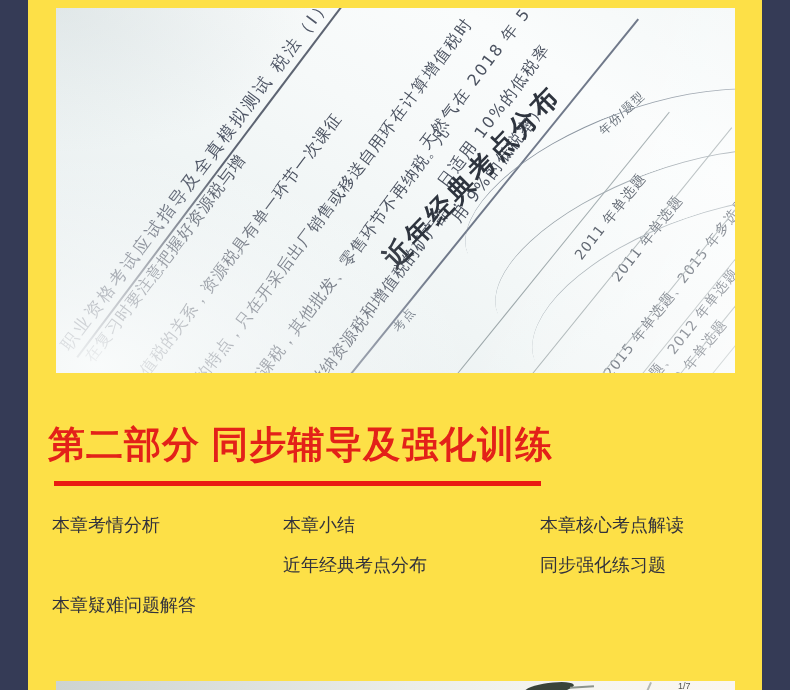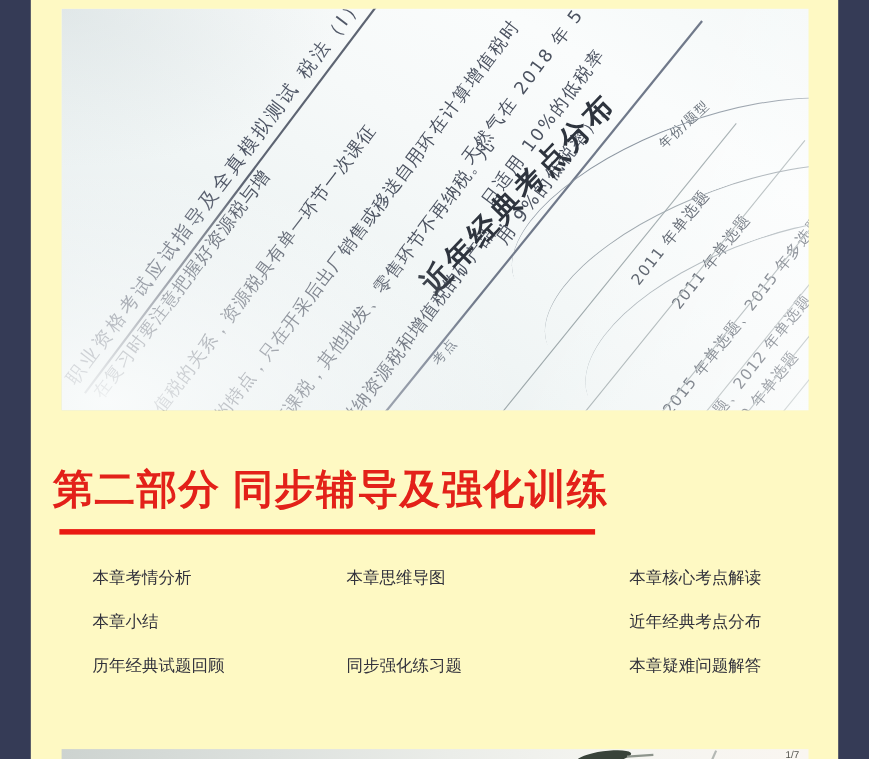--- a/index.html
+++ b/index.html
@@ -1,17 +1,17 @@
 <!DOCTYPE html>
 <html><head>
 <meta charset="utf-8">
 <style>
   html,body{margin:0;padding:0;}
   body{font-family:"Liberation Sans","DejaVu Sans",sans-serif;}
-  .canvas{position:relative;width:790px;height:690px;background:#fef9c3;overflow:hidden;}
+  .canvas{position:relative;width:790px;height:690px;background:#fde047;overflow:hidden;}
   .frame{position:absolute;top:0;width:28px;height:690px;background:#353b56;}
   .frame.left{left:0;}
   .frame.right{right:0;}
 
   
   .photo-top{
     position:absolute;left:56px;top:8px;width:679px;height:365px;overflow:hidden;
     background:linear-gradient(32deg,#dfe7e8 0%,#e9eff0 18%,#f0f5f5 38%,#f6f9f9 58%,#fafcfc 78%,#f4f8f8 100%);
   }
   .frag{position:absolute;white-space:nowrap;line-height:1;transform-origin:0 100%;
@@ -29,32 +29,32 @@
       linear-gradient(296deg, rgba(255,255,255,0.55) 0%, rgba(255,255,255,0) 32%),
       radial-gradient(ellipse at 0% 0%, rgba(203,213,215,0.45) 0%, rgba(203,213,215,0) 28%);
   }
 
   
   .heading{position:absolute;left:48px;top:420px;font-size:37px;font-weight:900;
            letter-spacing:1px;color:#e32119;}
   .red-rule{position:absolute;left:54px;top:481px;width:487px;height:5px;background:#ea1a12;}
   .toc{position:absolute;left:52px;top:514px;width:692px;display:grid;
        grid-template-columns:231px 257px 1fr;grid-row-gap:17px;
-       font-size:15px;line-height:23px;color:#32323c;margin-left:32px;}
+       font-size:18px;line-height:23px;color:#32323c;}
 
   
   .photo-bottom{position:absolute;left:56px;top:681px;width:679px;height:40px;
     background:linear-gradient(90deg,#cdd3d0 0%,#dde1de 28%,#ebede9 52%,#f4f4f0 72%,#faf6f1 100%);}
   .leaf{position:absolute;left:468px;top:2px;width:50px;height:11px;background:#39433a;
         border-radius:50%;transform:rotate(-8deg);}
   .stem{position:absolute;left:514px;top:5px;width:24px;height:2px;background:#8d948c;
         transform:rotate(-4deg);}
   .pen-mark{position:absolute;left:592px;top:1px;width:2px;height:10px;background:#b4b8b4;
         transform:rotate(24deg);}
-  .page-marker{position:absolute;left:658px;top:0;font-size:9px;color:#54544e;text-align:right;}
+  .page-marker{position:absolute;left:622px;top:0;font-size:9px;color:#54544e;text-align:right;}
 </style>
 </head>
 <body>
 
 <div class="canvas">
 
   <div class="frame left"></div>
   <div class="frame right"></div>
 
   <div class="photo-top">
@@ -97,26 +97,24 @@
     <div class="parc" style="left:468px;top:205px;width:380px;height:170px;transform:rotate(-19deg);border-top-color:#a0aab0;"></div>
 
     <div class="glare"></div>
   </div>
 
   <div class="heading">第二部分 同步辅导及强化训练</div>
   <div class="red-rule"></div>
 
   <div class="toc">
     <span>本章考情分析</span>
-    <span>本章思维导图</span>
+    <span>本章小结</span>
     <span>本章核心考点解读</span>
-    <span>本章小结</span>
     <span></span>
     <span>近年经典考点分布</span>
-    <span>历年经典试题回顾</span>
     <span>同步强化练习题</span>
     <span>本章疑难问题解答</span>
     <span></span>
   </div>
 
   <div class="photo-bottom">
     <div class="leaf"></div>
     <div class="stem"></div>
     <div class="pen-mark"></div>
     <div class="page-marker">1/7</div>

